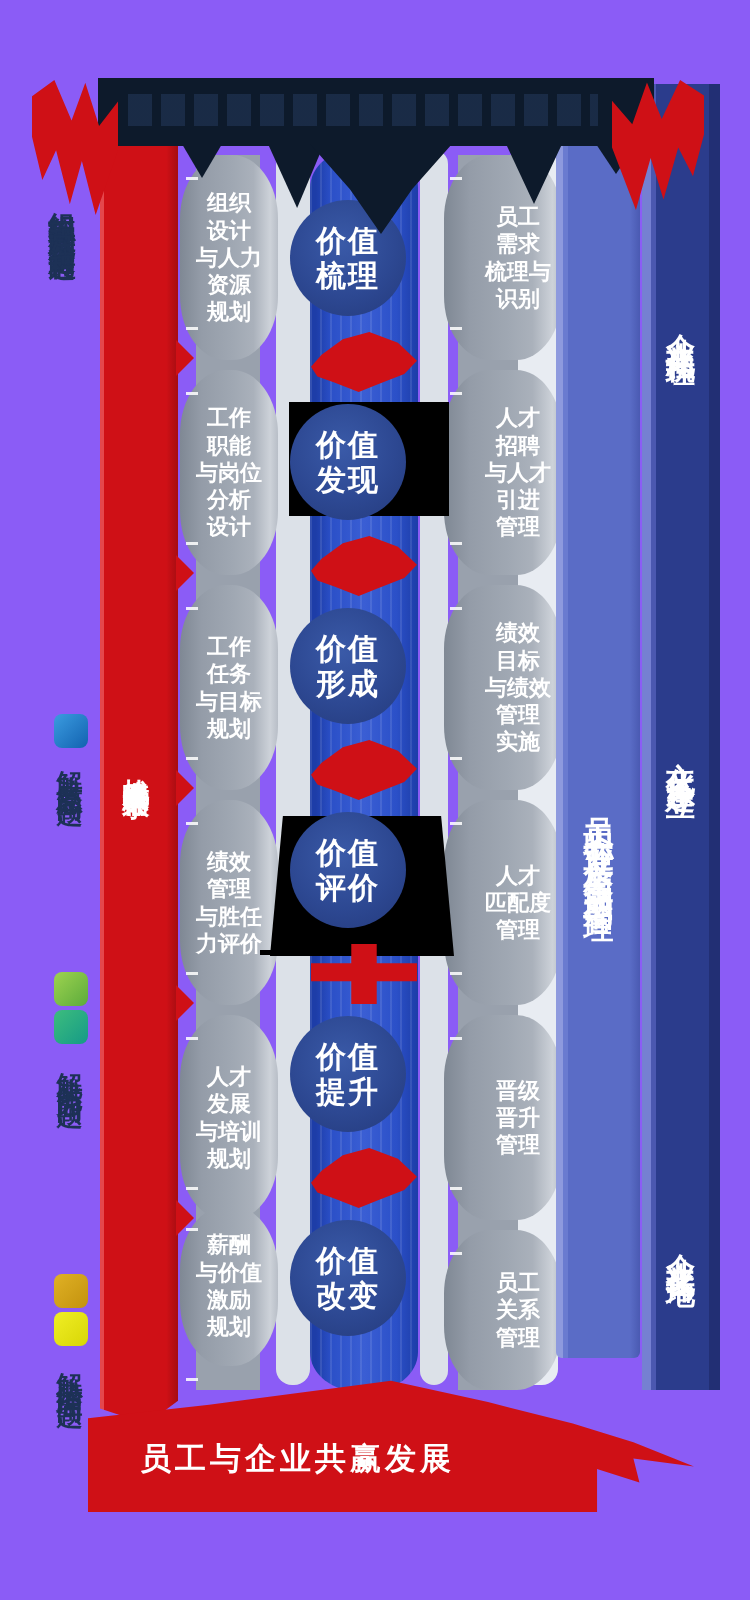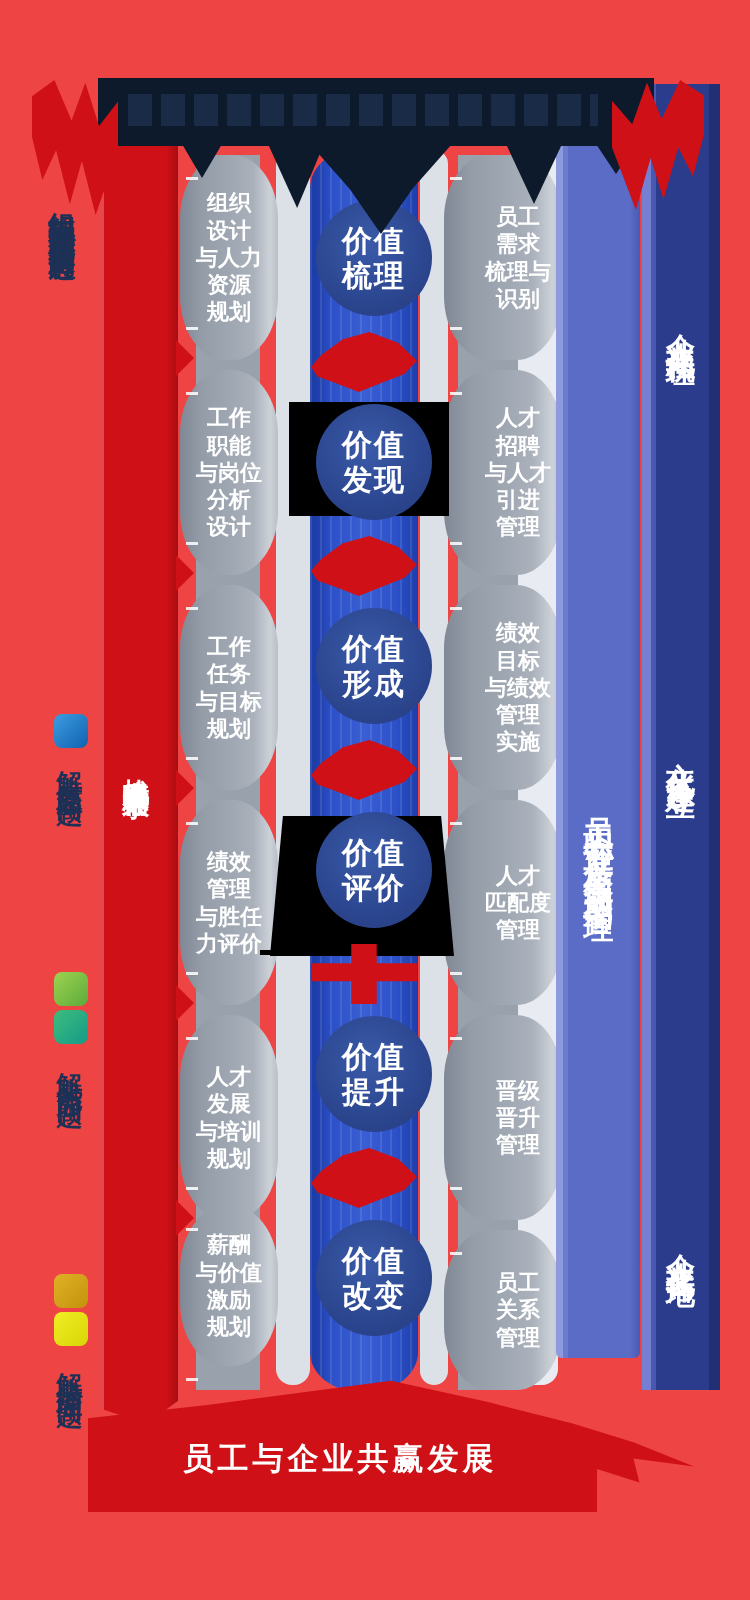--- a/index.html
+++ b/index.html
@@ -1,16 +1,16 @@
 <!DOCTYPE html>
 <html><head>
 <meta charset="utf-8">
 <style>
   html,body{margin:0;padding:0;background:#fff;}
-  #canvas{position:relative;width:750px;height:1600px;background:#ef4444;overflow:hidden;
+  #canvas{position:relative;width:750px;height:1600px;background:#8b5cf6;overflow:hidden;
           font-family:"Liberation Sans","DejaVu Sans",sans-serif;}
   .abs{position:absolute;}
   .v-text{writing-mode:vertical-rl;text-orientation:upright;font-weight:bold;}
 
   
   .banner{left:98px;top:78px;width:556px;height:68px;background:#0d1a2b;}
   .banner-glyphs{left:128px;top:94px;width:470px;height:32px;opacity:.9;
     background:repeating-linear-gradient(90deg,#1b2d49 0 24px,rgba(0,0,0,0) 24px 33px);}
   .wedge{background:#0d1a2b;}
   .w0{left:182px;top:144px;width:40px;height:34px;clip-path:polygon(0 0,100% 0,50% 100%);}
@@ -62,42 +62,42 @@
   .col-text{color:#fff;font-weight:bold;font-size:22px;line-height:1.24;text-align:center;white-space:pre-line;}
 
   
   .band{left:310px;top:148px;width:108px;height:1244px;border-radius:50px/40px;
     background:repeating-linear-gradient(90deg,rgba(255,255,255,.10) 0 2px,rgba(0,0,0,0) 2px 10px),
       linear-gradient(90deg,#1d3da8 0 6px,#2b50c8 20%,#3a5ed4 50%,#2b50c8 80%,#1d3da8 100%);}
   .black-a{left:289px;top:402px;width:160px;height:114px;background:#000;}
   .black-b{left:270px;top:816px;width:184px;height:140px;background:#000;
     clip-path:polygon(7% 0,93% 0,100% 100%,0 100%);}
   .black-b-line{left:260px;top:950px;width:104px;height:5px;background:#000;}
-  .vc-circle{left:316px;width:116px;height:116px;border-radius:50%;
+  .vc-circle{left:290px;width:116px;height:116px;border-radius:50%;
     background:radial-gradient(circle at 45% 38%,#3a5aa8 0%,#2d4892 55%,#243a7c 100%);
     display:flex;align-items:center;justify-content:center;color:#fff;font-size:30px;font-weight:bold;
     line-height:1.18;text-align:left;white-space:pre-line;letter-spacing:2px;}
   .flow{left:311px;width:106px;height:60px;background:#cf1016;}
   .flow.blobby{clip-path:polygon(0% 58%,10% 38%,30% 12%,55% 0%,82% 18%,100% 48%,88% 70%,62% 88%,45% 100%,22% 84%,6% 74%);}
   .flow.plus{clip-path:polygon(38% 0%,62% 0%,62% 32%,100% 32%,100% 62%,62% 62%,62% 100%,38% 100%,38% 62%,0% 62%,0% 32%,38% 32%);}
 
   
   .career-col{left:556px;top:140px;width:84px;height:1218px;border-radius:6px;
     background:linear-gradient(90deg,#8e9ade 0 7px,#6a7bd0 7px 12px,#5a6cc6 12px 88%,#4a5ab2 100%);}
   .career-label{left:556px;top:575px;width:84px;height:540px;display:flex;align-items:center;justify-content:center;
     color:#fff;font-size:30px;letter-spacing:8px;}
   .culture-col{left:642px;top:84px;width:78px;height:1306px;
     background:linear-gradient(90deg,#7580d2 0 9px,#4b58b0 9px 14px,#2b3c8c 14px 86%,#222f74 86%);}
   .culture-label{left:642px;width:78px;height:250px;display:flex;align-items:center;justify-content:center;
     color:#fff;font-size:29px;letter-spacing:5px;}
 
   
   .bottom-banner{left:88px;top:1378px;width:606px;height:134px;background:#cf1016;
     clip-path:polygon(0% 30%,20% 20%,50% 2%,66% 18%,80% 34%,90% 48%,100% 66%,90% 60%,91% 78%,84% 68%,84% 100%,0% 100%);}
-  .footer-label{left:140px;top:1438px;width:400px;text-align:center;color:#fff;
+  .footer-label{left:140px;top:1438px;width:400px;text-align:left;color:#fff;
     font-size:31px;font-weight:bold;letter-spacing:4px;}
 </style>
 </head>
 <body>
 
 <div id="canvas">
 
   <div class="abs strip a"></div>
   <div class="abs strip b"></div>
   <div class="abs strip c"></div>

